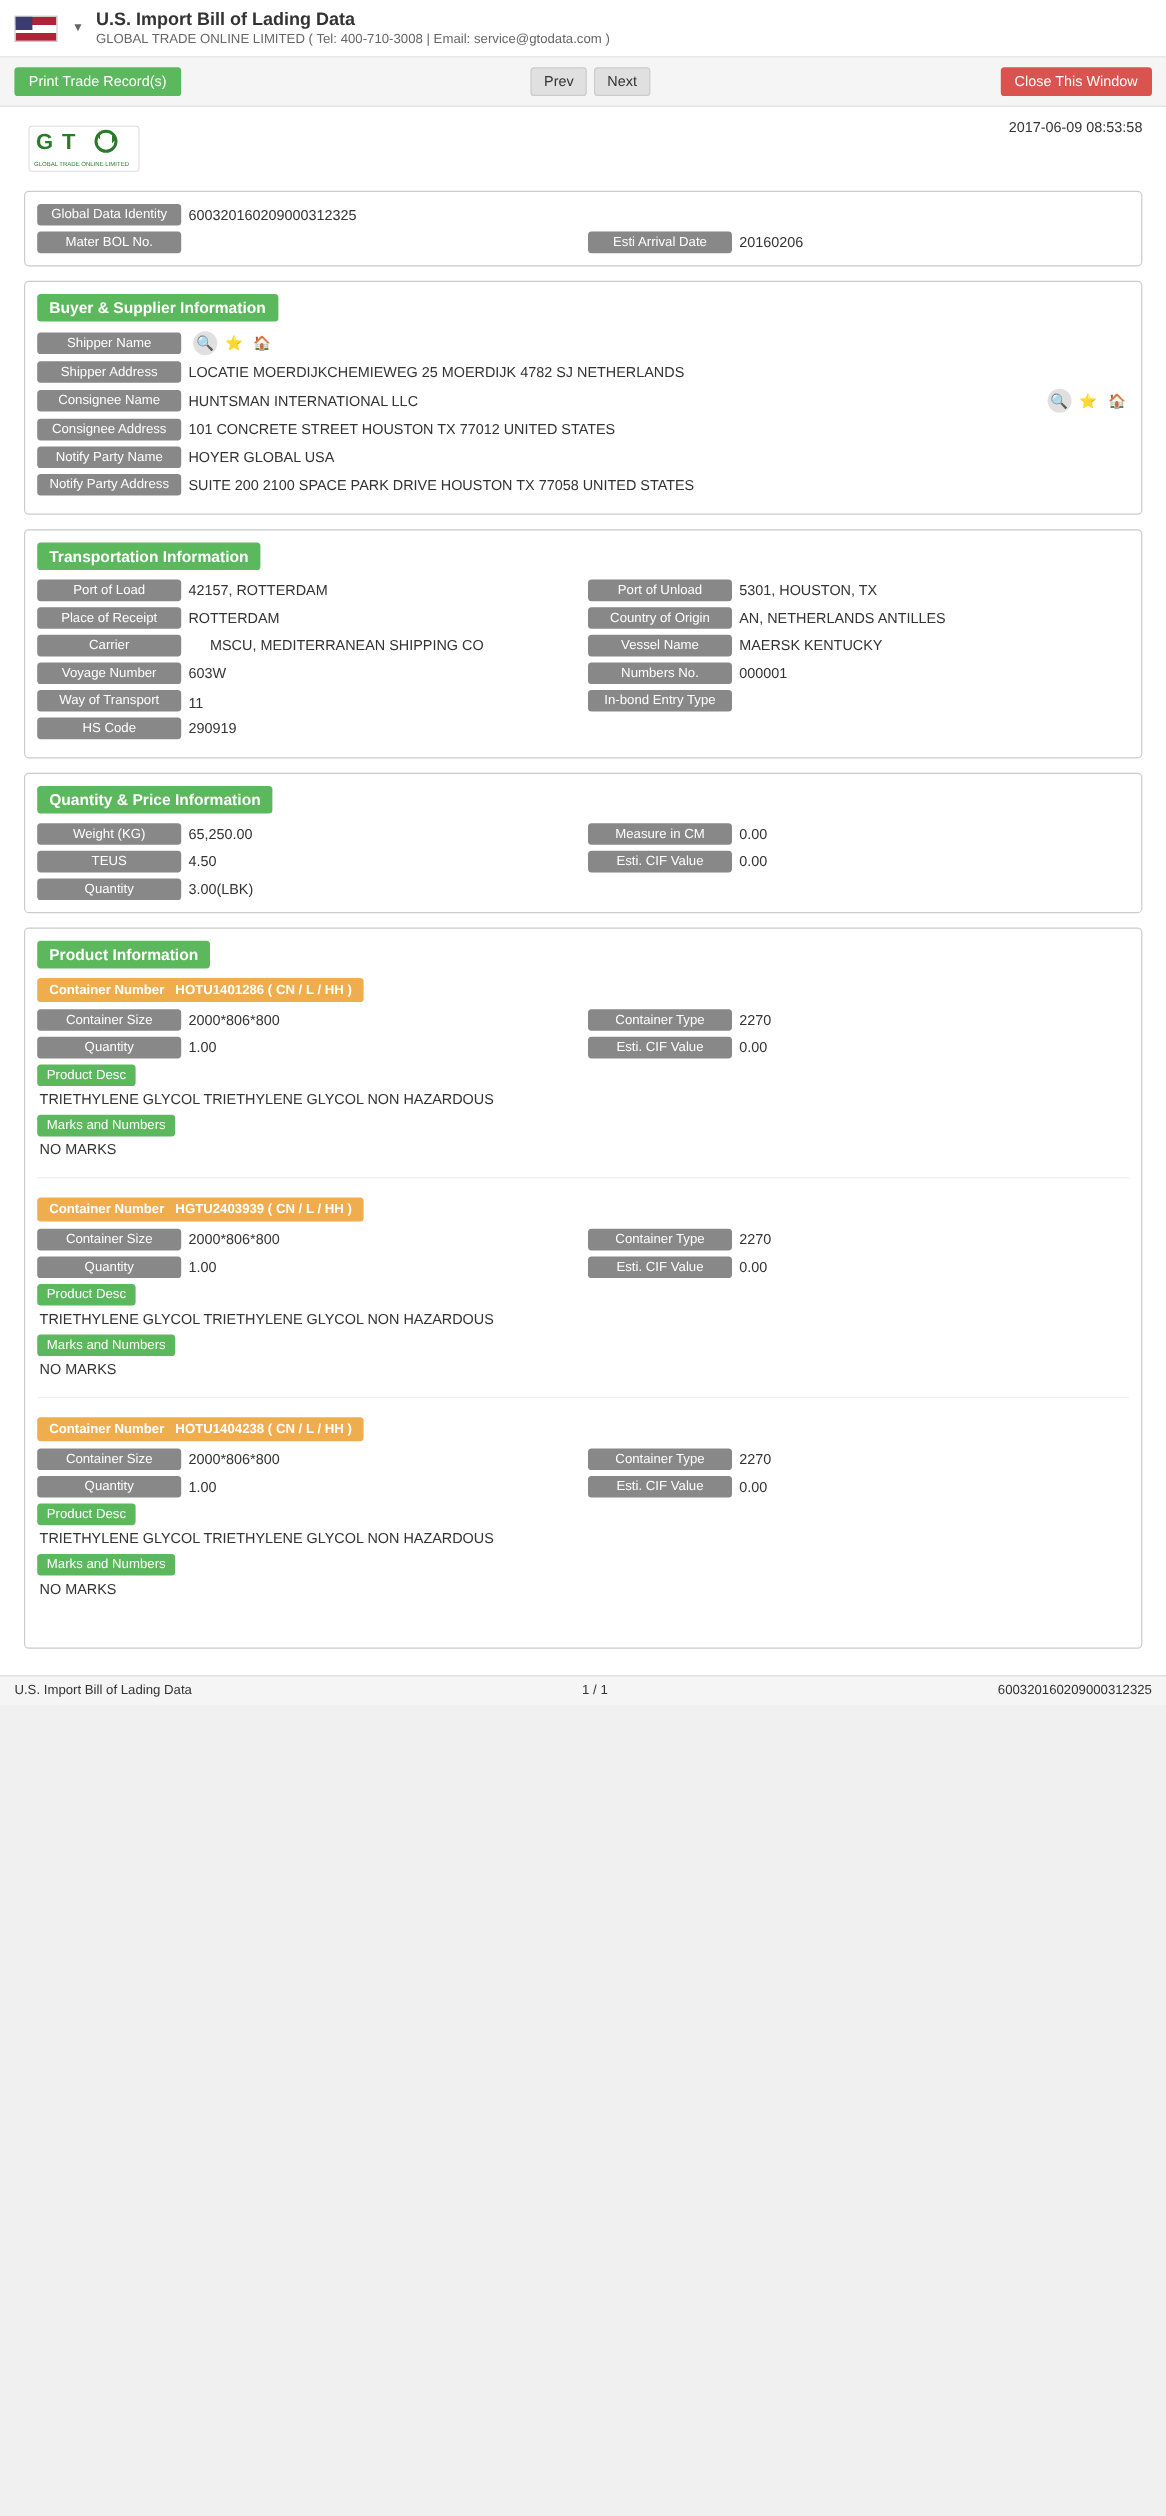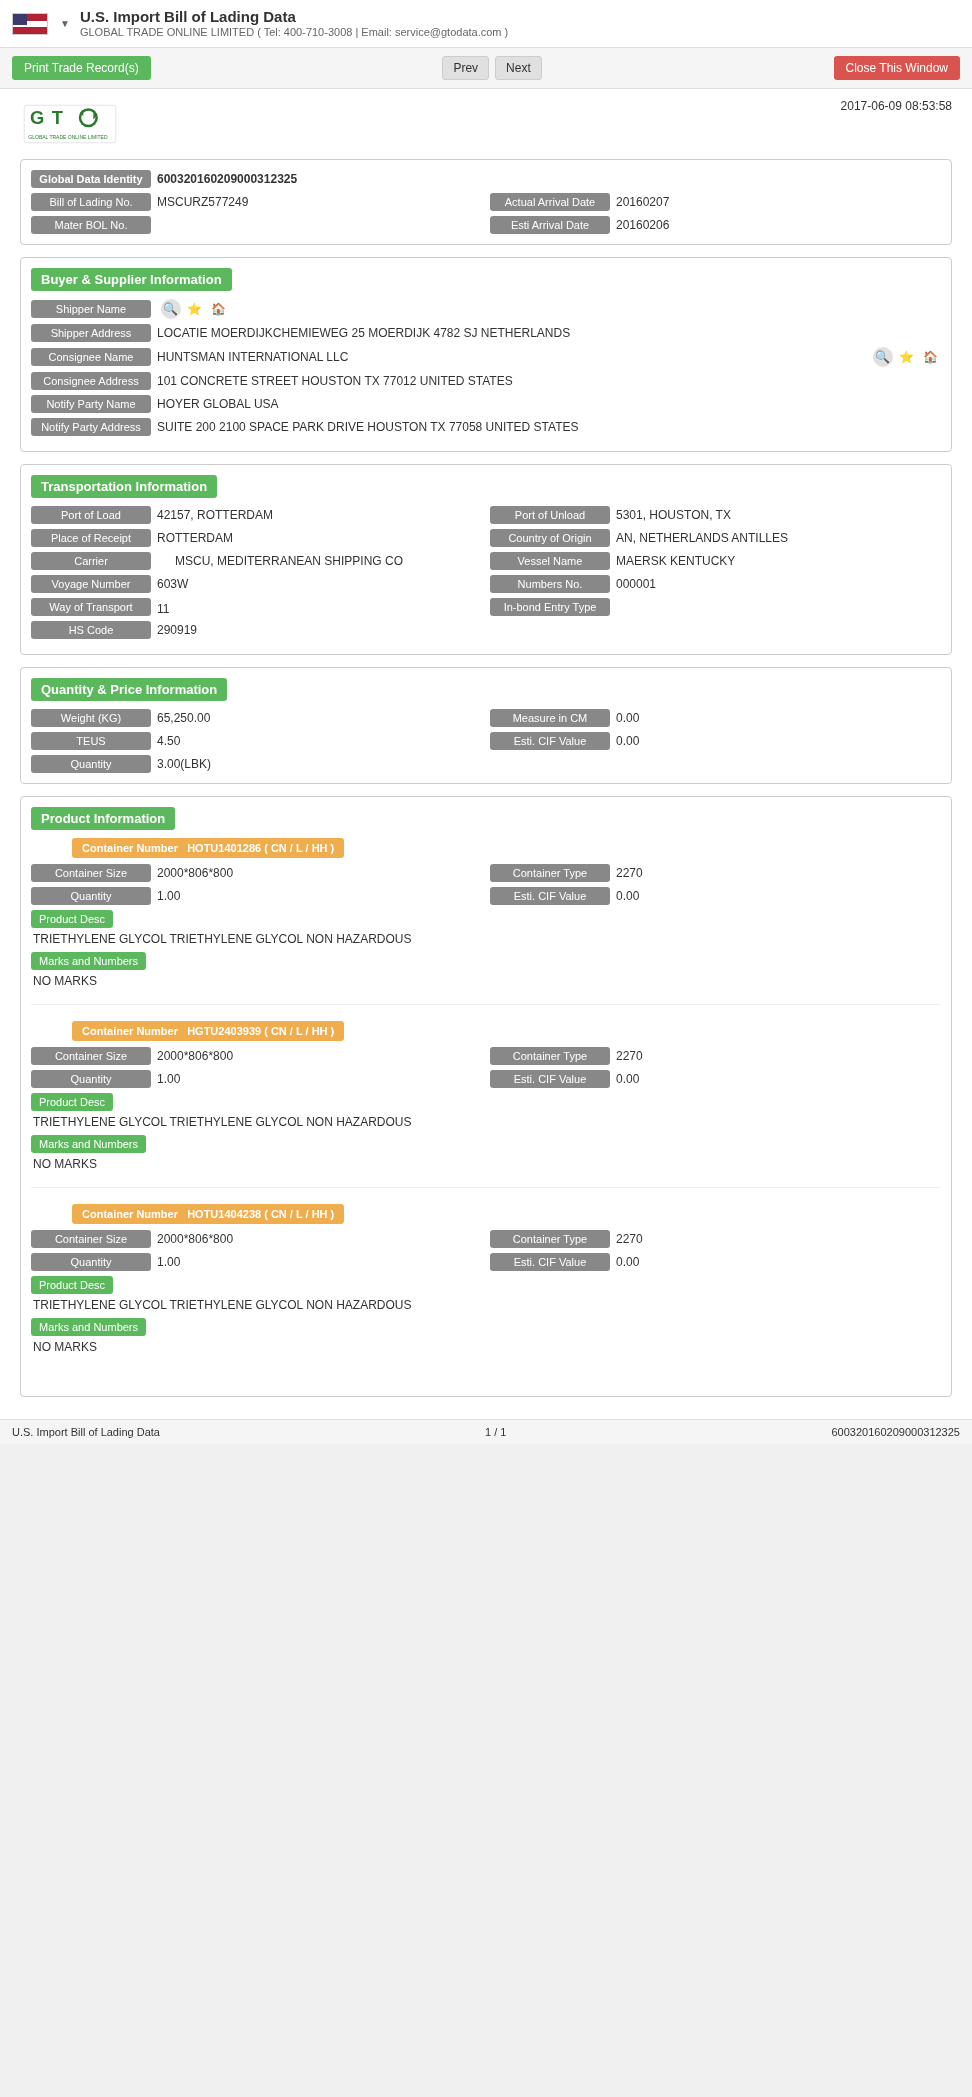--- a/index.html
+++ b/index.html
@@ -105,21 +105,20 @@
       border: 1px solid #ccc;
       border-radius: 4px;
       margin-bottom: 12px;
       padding: 10px;
     }
     .info-row {
       display: flex;
       align-items: center;
       margin-bottom: 5px;
       gap: 6px;
-      font-weight: bold;
     }
     .label-tag {
       background: #888;
       color: #fff;
       padding: 3px 8px;
       border-radius: 3px;
       font-size: 11px;
       min-width: 120px;
       text-align: center;
       white-space: nowrap;
@@ -160,21 +159,20 @@
     
     .container-number-btn {
       background: #f0ad4e;
       color: #fff;
       padding: 4px 10px;
       border-radius: 3px;
       font-size: 11px;
       font-weight: bold;
       display: inline-block;
       margin-bottom: 6px;
-      margin-left: 41px;
     }
     .product-desc-btn {
       background: #5cb85c;
       color: #fff;
       padding: 3px 8px;
       border-radius: 3px;
       font-size: 11px;
       display: inline-block;
       margin-bottom: 4px;
     }
@@ -256,30 +254,20 @@
       </svg>
     </div>
     <div class="timestamp">2017-06-09 08:53:58</div>
   </div>
 
   <div class="card">
     <div class="info-row">
       <span class="label-tag">Global Data Identity</span>
       <span class="value-text">600320160209000312325</span>
     </div>
-    <div style="display:flex;gap:8px;margin-bottom:5px;">
-      <div style="display:flex;align-items:center;gap:6px;flex:1;">
-        <span class="label-tag">Bill of Lading No.</span>
-        <span class="value-text">MSCURZ577249</span>
-      </div>
-      <div style="display:flex;align-items:center;gap:6px;flex:1;">
-        <span class="label-tag">Actual Arrival Date</span>
-        <span class="value-text">20160207</span>
-      </div>
-    </div>
     <div style="display:flex;gap:8px;">
       <div style="display:flex;align-items:center;gap:6px;flex:1;">
         <span class="label-tag">Mater BOL No.</span>
         <span class="value-text"></span>
       </div>
       <div style="display:flex;align-items:center;gap:6px;flex:1;">
         <span class="label-tag">Esti Arrival Date</span>
         <span class="value-text">20160206</span>
       </div>
     </div>

